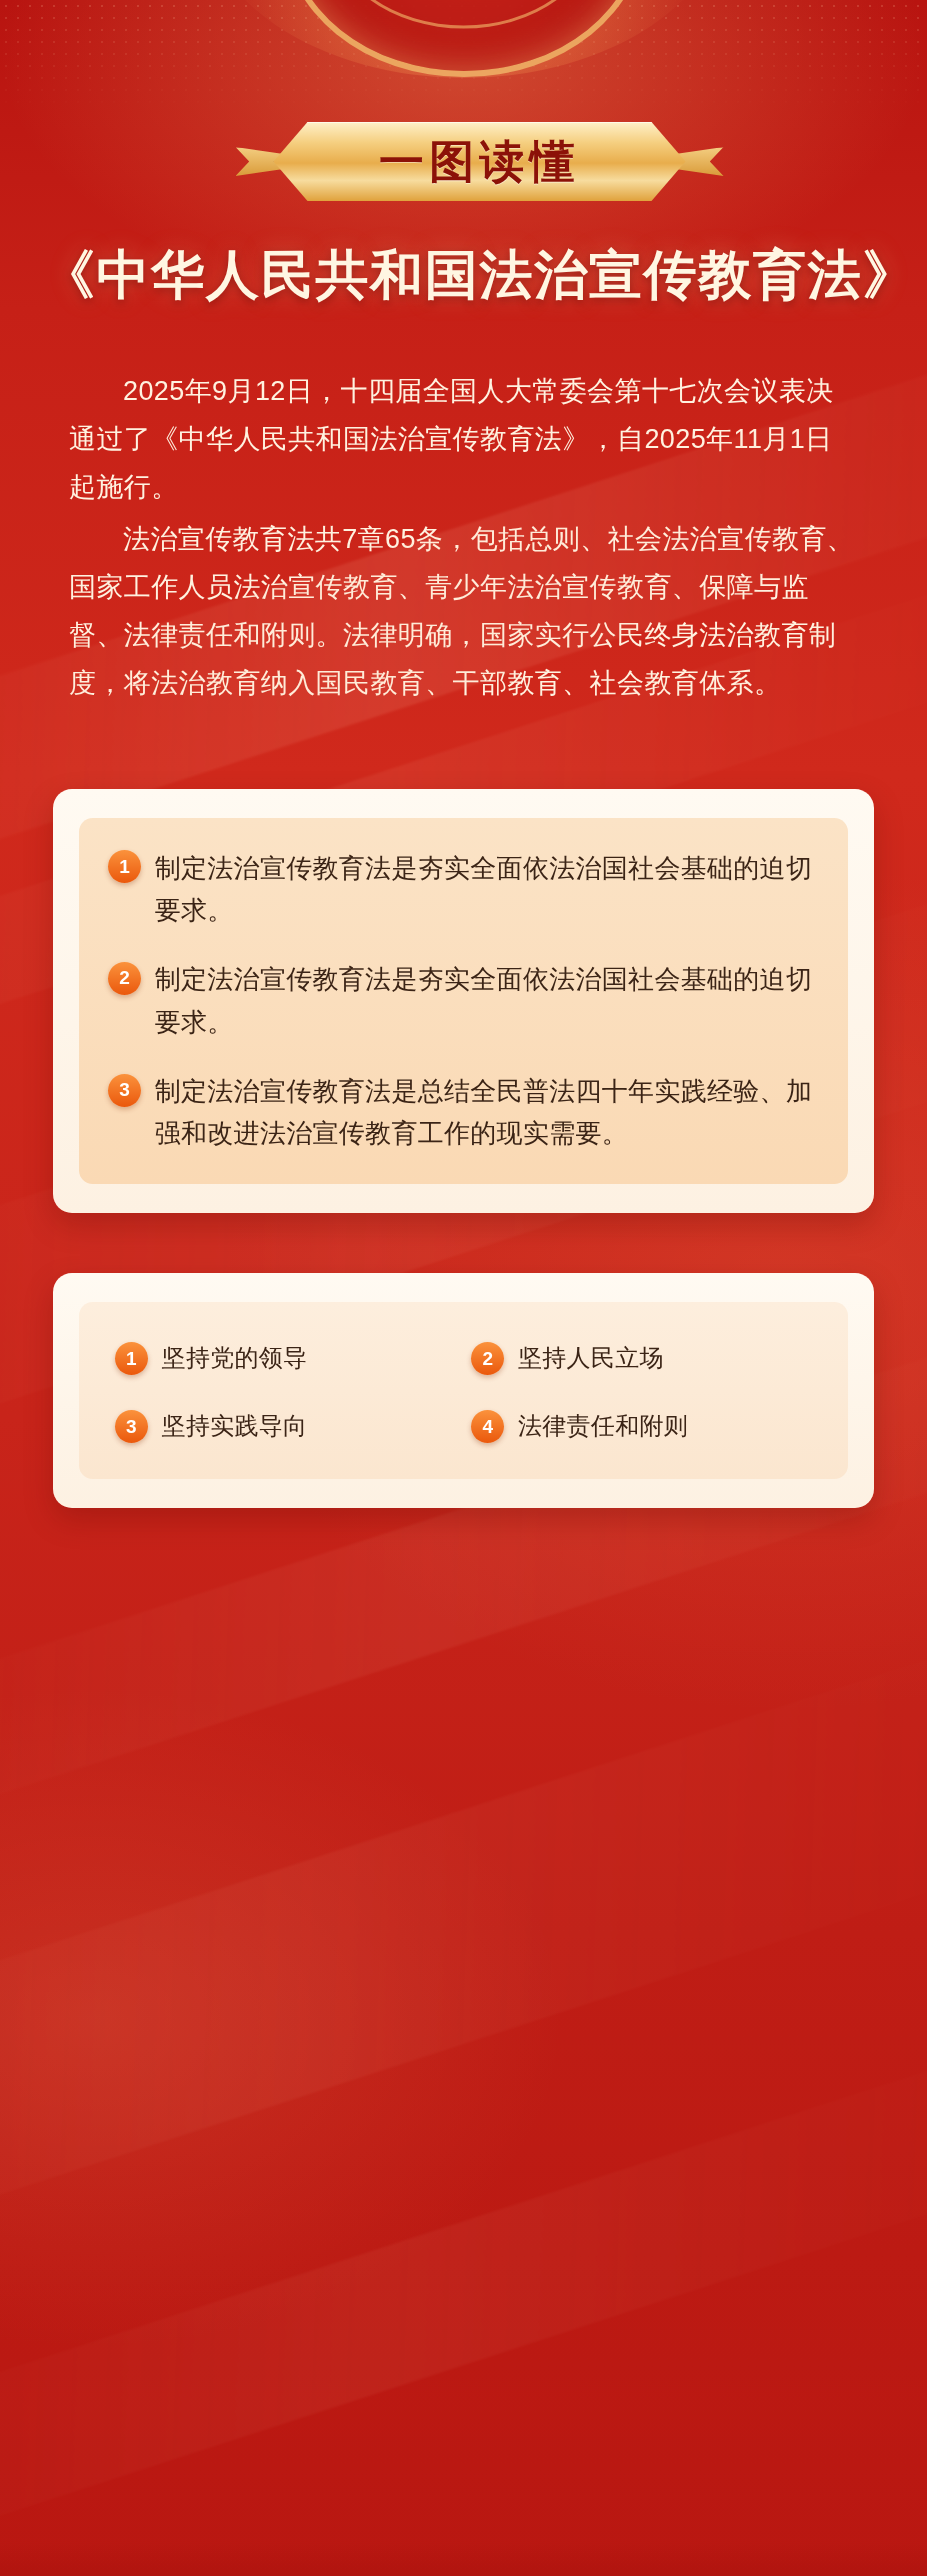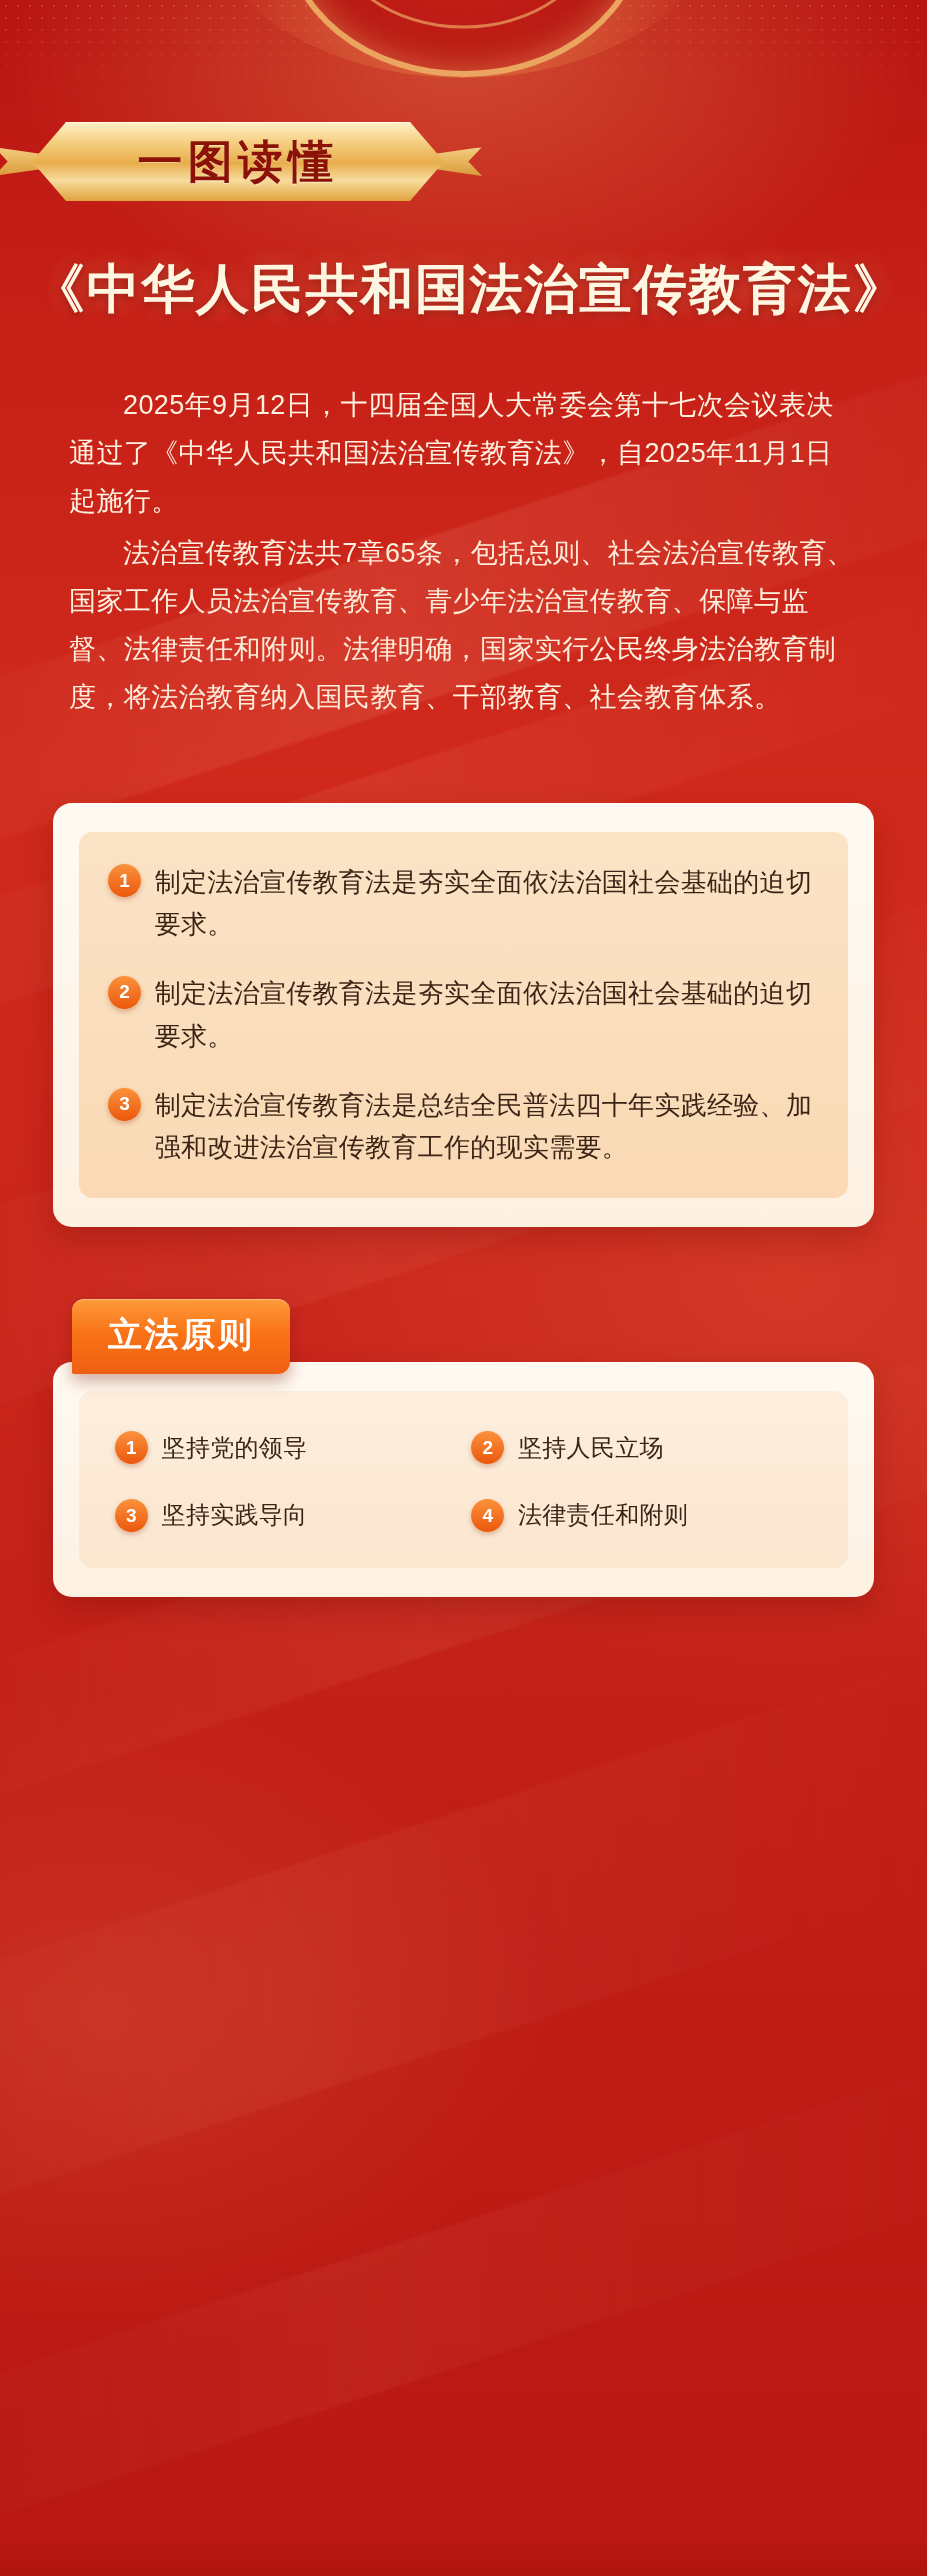--- a/index.html
+++ b/index.html
@@ -83,21 +83,21 @@
     position: absolute;
     left: 0; right: 0; top: 0;
     height: 112px;
     background-image: radial-gradient(rgba(255,200,160,0.22) 1.4px, transparent 1.5px);
     background-size: 12px 12px;
     -webkit-mask-image: linear-gradient(180deg, rgba(0,0,0,.9) 0%, rgba(0,0,0,0) 100%);
             mask-image: linear-gradient(180deg, rgba(0,0,0,.9) 0%, rgba(0,0,0,0) 100%);
   }
 
   
-  .header { position: relative; padding-top: 19px; padding-left: 32px; }
+  .header { position: relative; text-align: center; padding-top: 19px; padding-left: 32px; }
 
   .badge-wrap {
     position: relative;
     display: inline-block;
     margin-top: 0px;
   }
   .badge {
     position: relative;
     display: flex;
     align-items: center;
@@ -123,21 +123,21 @@
     width: 55px;
     height: 29px;
     transform: translateY(-50%);
     background: linear-gradient(180deg, #f3cd80 0%, #d99a38 100%);
     box-shadow: 0 3.4px 8.6px rgba(90,8,6,0.35);
   }
   .badge-side.left  { left: -38px;  clip-path: polygon(0 0, 100% 28%, 100% 72%, 0 100%, 13.7px 50%); }
   .badge-side.right { right: -38px; clip-path: polygon(0 28%, 100% 0, calc(100% - 13.7px) 50%, 100% 100%, 0 72%); }
 
   .main-title {
-    margin-top: 53px;
+    margin-top: 39px;
     font-size: 53px;
     font-weight: bold;
     letter-spacing: 1.7px;
     color: #fff6e2;
     text-shadow: 0 2.6px 8.6px rgba(110,10,8,0.55), 0 0 22px rgba(255,200,140,0.35);
     font-family: Liberation Sans, sans-serif;
   }
 
   
   .intro {
@@ -283,21 +283,20 @@
         <div class="num-item">
           <div class="num">3</div>
           <div class="num-text">制定法治宣传教育法是总结全民普法四十年实践经验、加强和改进法治宣传教育工作的现实需要。</div>
         </div>
 
       </div>
     </div>
   </div>
 
   <div class="section">
-    <div class="sec-tab">立法原则</div>
     <div class="card">
       <div class="card-inner plain">
         <div class="grid2">
 
           <div class="num-item">
             <div class="num">1</div>
             <div class="num-text">坚持党的领导</div>
           </div>
 
           <div class="num-item">

